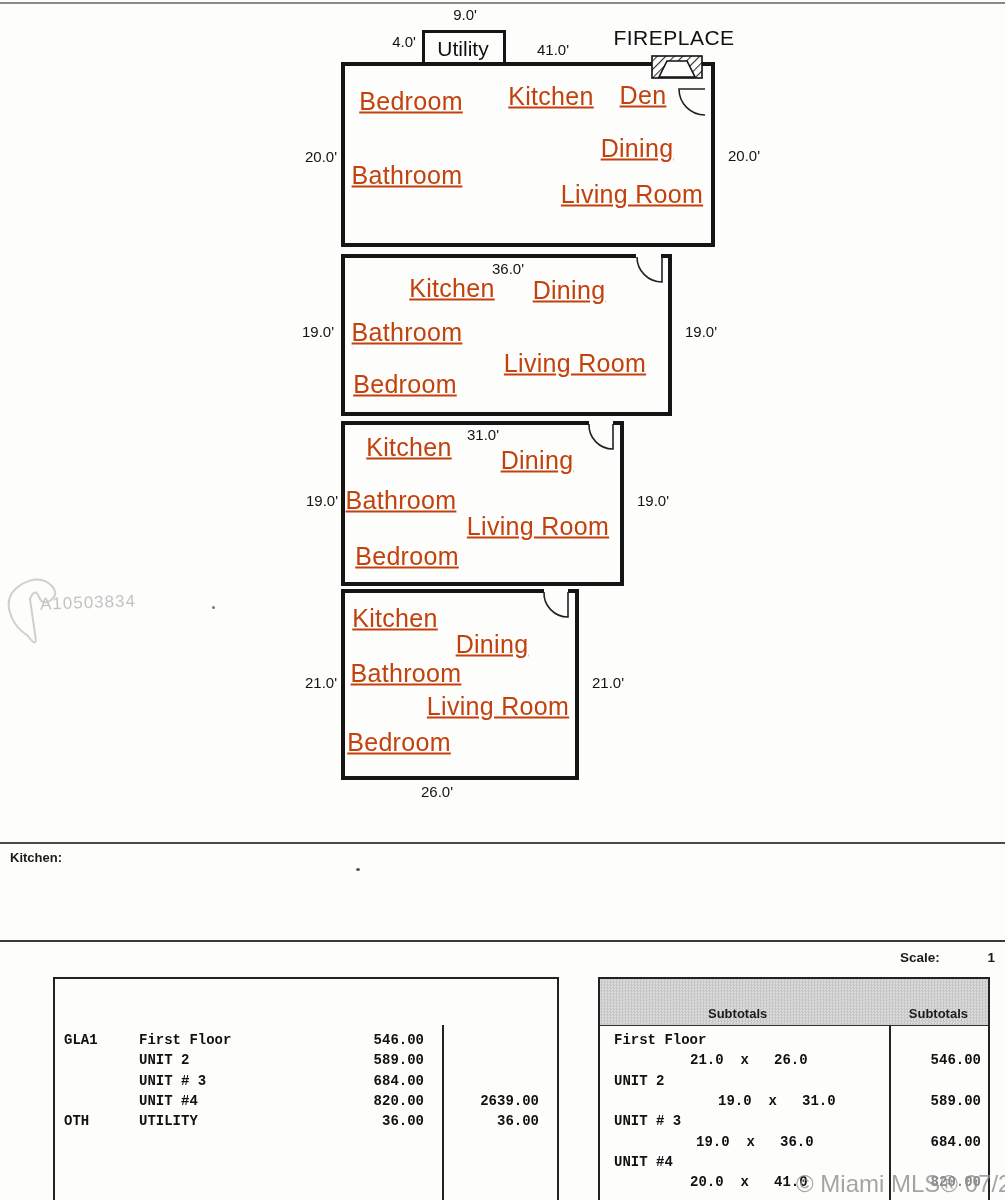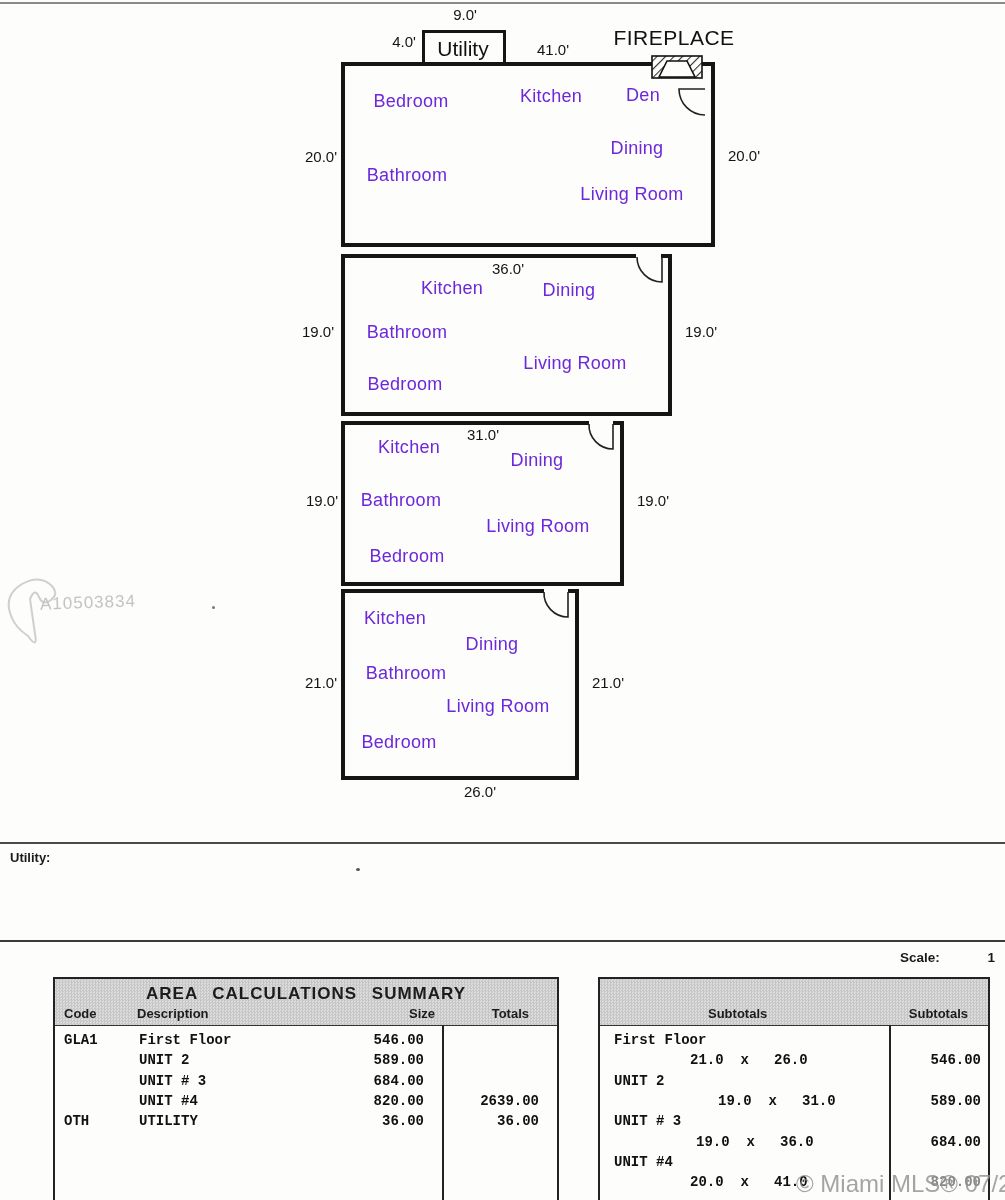--- a/index.html
+++ b/index.html
@@ -2,21 +2,21 @@
 <html><head>
 <meta charset="utf-8">
 <style>
   html,body{margin:0;padding:0;background:#e8e8e8;}
   #page{position:relative;width:1005px;height:1200px;background:#fdfdfc;overflow:hidden;
         font-family:"Liberation Sans",sans-serif;color:#161616;}
   
   .unit{position:absolute;border:4px solid #151515;background:#fdfdfc;}
   .ubox{position:absolute;border:3px solid #151515;background:#fdfdfc;}
   .lbl{position:absolute;transform:translate(-50%,-50%);white-space:nowrap;
-       font-size:18px;color:#6d28d9;letter-spacing:.3px;}
+       font-size:25px;color:#c2410c;letter-spacing:.3px;text-decoration:underline;}
   .dim{position:absolute;transform:translate(-50%,-50%);white-space:nowrap;
        font-size:15px;color:#141414;}
   .fp-lbl{position:absolute;transform:translate(-50%,-50%);font-size:21px;letter-spacing:.5px;color:#111;}
   .ut-lbl{position:absolute;transform:translate(-50%,-50%);font-size:21px;color:#111;}
   svg.overlay{position:absolute;left:0;top:0;z-index:5;pointer-events:none;}
   
   .hr{position:absolute;left:0;width:1005px;background:#555;}
   .dot{position:absolute;background:#777;border-radius:50%;}
   
   .wm-id{position:absolute;left:40px;top:593px;font-size:17px;color:#c3c3c3;
@@ -117,45 +117,38 @@
     <span class="dim" style="left:322px;top:500px;">19.0'</span>
     <span class="dim" style="left:653px;top:500px;">19.0'</span>
 
     <span class="lbl" style="left:395px;top:618px;">Kitchen</span>
     <span class="lbl" style="left:492px;top:644px;">Dining</span>
     <span class="lbl" style="left:406px;top:673px;">Bathroom</span>
     <span class="lbl" style="left:498px;top:706px;">Living Room</span>
     <span class="lbl" style="left:399px;top:742px;">Bedroom</span>
     <span class="dim" style="left:321px;top:682px;">21.0'</span>
     <span class="dim" style="left:608px;top:682px;">21.0'</span>
-    <span class="dim" style="left:480px;top:791px;text-align:right;">26.0'</span>
+    <span class="dim" style="left:437px;top:791px;text-align:right;">26.0'</span>
   </div>
 
   <svg style="position:absolute;left:2px;top:576px;" width="70" height="75" viewBox="0 0 70 75">
     <path d="M 10 42 Q 0 20 20 8 Q 38 -2 50 10 Q 57 18 49 24 Q 41 30 37 21 Q 33 11 28 23 L 33 58 Q 36 74 26 60 Q 14 52 10 42 Z" fill="none" stroke="#cfcfcf" stroke-width="2"></path>
   </svg>
   <span class="wm-id">A10503834</span>
 
   <div class="hr" style="top:842px;height:2px;background:#4a4a4a;"></div>
-  <span class="comments">Utility:</span>
+  <span class="comments">Kitchen:</span>
   <div class="hr" style="top:940px;height:2px;background:#3a3a3a;"></div>
 
   <div class="scale">
     <span>Scale:</span>
     <span>1</span>
   </div>
 
   <div class="tbl" style="left:53px;width:502px;">
-    <div class="band">
-      <div class="title">AREA CALCULATIONS SUMMARY</div>
-      <span class="ch" style="left:9px;">Code</span>
-      <span class="ch" style="left:82px;">Description</span>
-      <span class="ch" style="right:122px;">Size</span>
-      <span class="ch" style="right:28px;">Totals</span>
-    </div>
     <div class="vdiv" style="left:387px;"></div>
     <div class="trow" style="top:53px;">
       <span style="left:9px;">GLA1</span>
       <span style="left:84px;">First Floor</span>
       <span style="right:133px;">546.00</span>
       <span style="right:18px;"></span>
     </div>
     <div class="trow" style="top:73.3px;">
       <span style="left:9px;"></span>
       <span style="left:84px;">UNIT 2</span>

